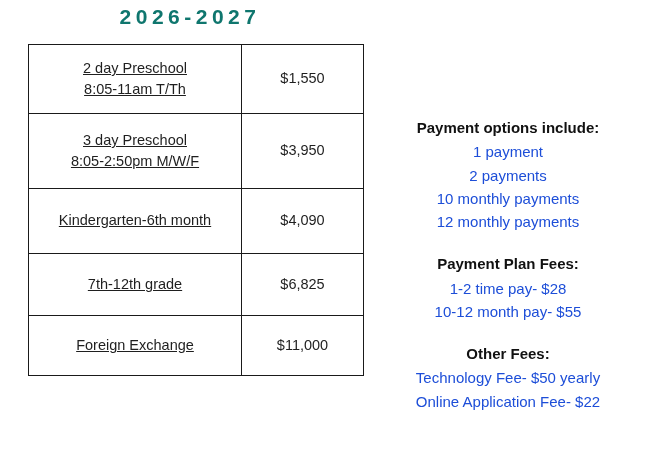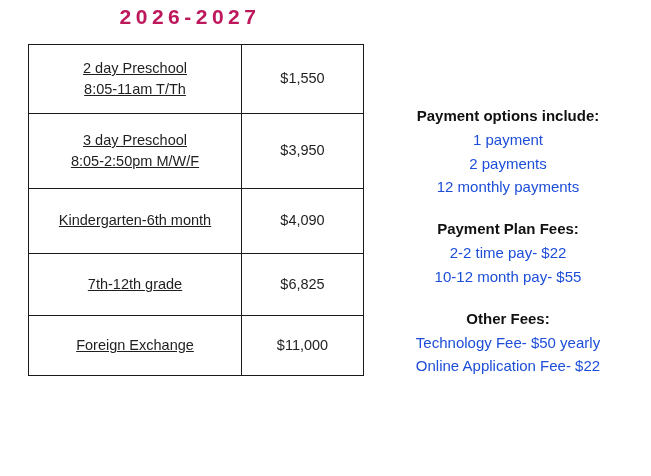--- a/index.html
+++ b/index.html
@@ -19,21 +19,21 @@
   
   .title {
     position: absolute;
     left: 0;
     top: 5px;
     width: 380px;
     text-align: center;
     font-size: 21px;
     font-weight: bold;
     letter-spacing: 4.5px;
-    color: #be185d;
+    color: #0f766e;
     white-space: nowrap;
   }
 
   
   .tuition-table {
     position: absolute;
     left: 28px;
     top: 44px;
     width: 317px;
     border-collapse: collapse;
@@ -60,21 +60,21 @@
   .prog-line { display: block; text-decoration: underline; }
 
   
   .info-panel {
     position: absolute;
     left: 372px;
     top: 104px;
     width: 272px;
     text-align: center;
   }
-  .info-block { margin-bottom: 19px; }
+  .info-block { margin-bottom: 19px; margin-top: 12px; }
   .info-block:last-child { margin-bottom: 0; }
   .info-heading {
     font-size: 15px;
     font-weight: bold;
     color: #111111;
     line-height: 1.55;
     margin-bottom: 1px;
   }
   .info-line {
     font-size: 15px;
@@ -124,26 +124,27 @@
     </tr>
   </tbody>
 </table>
 
 <div class="info-panel">
 
   <div class="info-block">
     <div class="info-heading">Payment options include:</div>
     <div class="info-line">1 payment</div>
     <div class="info-line">2 payments</div>
+    <div class="info-line">10 monthly payments</div>
     <div class="info-line">12 monthly payments</div>
   </div>
 
   <div class="info-block">
     <div class="info-heading">Payment Plan Fees:</div>
-    <div class="info-line">2-2 time pay- $22</div>
+    <div class="info-line">1-2 time pay- $28</div>
     <div class="info-line">10-12 month pay- $55</div>
   </div>
 
   <div class="info-block">
     <div class="info-heading">Other Fees:</div>
     <div class="info-line">Technology Fee- $50 yearly</div>
     <div class="info-line">Online Application Fee- $22</div>
   </div>
 
 </div>

